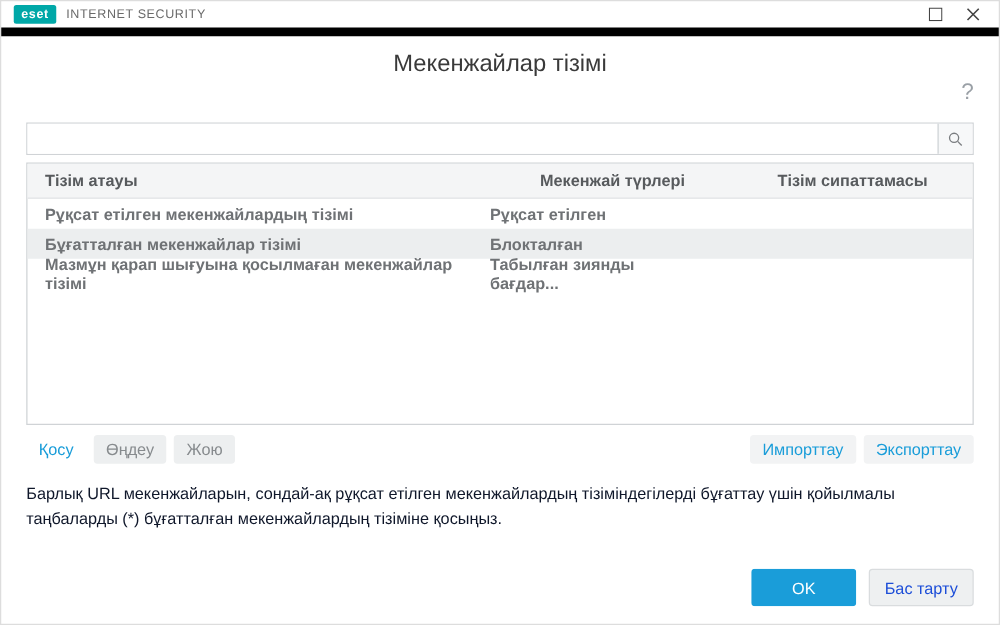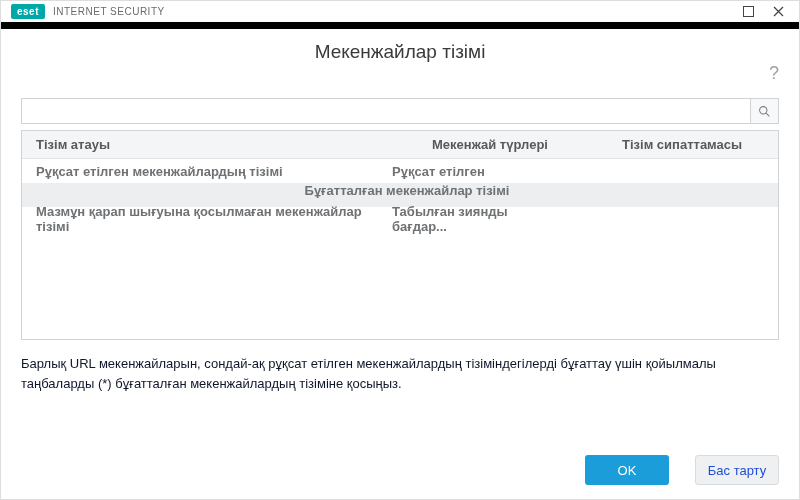--- a/index.html
+++ b/index.html
@@ -19,28 +19,28 @@
   .search-input { flex: 1; border: none; outline: none; padding: 0 8px; font-size: 13px; background: #fff; }
   .search-btn { width: 28px; border-left: 1px solid #d0d3d6; display: flex; align-items: center; justify-content: center; color: #7a7d80; cursor: pointer; background: #f7f8f9; }
   .search-btn svg { width: 13px; height: 13px; }
   .table-wrap { margin-top: 6px; border: 1px solid #d0d3d6; flex: 0 0 210px; display: flex; flex-direction: column; background: #fff; }
   .thead { display: flex; background: #f4f5f6; border-bottom: 1px solid #e1e3e5; font-weight: 600; color: #575a5d; height: 28px; align-items: center; gap: 40px; }
   .col1 { flex: 0 0 370px; padding-left: 14px; }
   .col2 { flex: 0 0 150px; }
   .col3 { flex: 1; }
   .tbody { flex: 1; overflow: auto; }
   .trow { display: flex; height: 24px; align-items: center; color: #6f7275; font-weight: bold; }
-  .trow.sel { background: #eceeef; flex-direction: column; }
+  .trow.sel { background: #eceeef; }
   .action-row { margin-top: 8px; display: flex; align-items: center; gap: 6px; }
   .link-btn { border: none; background: #edeff0; color: #878b8e; font-size: 13px; padding: 4px 10px; border-radius: 3px; cursor: pointer; }
   .link-btn.primary-link { color: #1a9dd9; background: transparent; }
   .action-spacer { flex: 1; }
   .link-btn.imp, .link-btn.exp { color: #1a9dd9; background: #f2f3f4; }
   .hint { margin-top: 14px; color: #0f172a; line-height: 1.5; }
-  .footer { margin-top: auto; display: flex; justify-content: flex-end; gap: 26px; padding-top: 14px; }
+  .footer { margin-top: auto; display: flex; justify-content: flex-end; gap: 10px; padding-top: 14px; }
   .btn { min-width: 84px; height: 30px; border-radius: 3px; font-size: 13px; cursor: pointer; border: 1px solid transparent; }
   .btn-primary { background: #1a9dd9; color: #fff; }
   .btn-secondary { background: #eef0f1; color: #1d4ed8; border-color: #d9dcde; }
 </style>
 </head>
 <body>
 
 <div class="window">
   <div class="titlebar">
     <span class="brand-badge">eset</span>
@@ -92,20 +92,28 @@
           <div class="col3"></div>
         </div>
         <div class="trow">
           <div class="col1">Мазмұн қарап шығуына қосылмаған мекенжайлар тізімі</div>
           <div class="col2">Табылған зиянды бағдар...</div>
           <div class="col3"></div>
         </div>
       </div>
     </div>
 
+    <div class="action-row">
+      <button class="link-btn primary-link">Қосу</button>
+      <button class="link-btn">Өңдеу</button>
+      <button class="link-btn">Жою</button>
+      <span class="action-spacer"></span>
+      <button class="link-btn imp">Импорттау</button>
+      <button class="link-btn exp">Экспорттау</button>
+    </div>
 
     <p class="hint">Барлық URL мекенжайларын, сондай-ақ рұқсат етілген мекенжайлардың тізіміндегілерді бұғаттау үшін қойылмалы таңбаларды (*) бұғатталған мекенжайлардың тізіміне қосыңыз.</p>
 
     <div class="footer">
       <button class="btn btn-primary">OK</button>
       <button class="btn btn-secondary">Бас тарту</button>
     </div>
   </div>
 </div>
 

